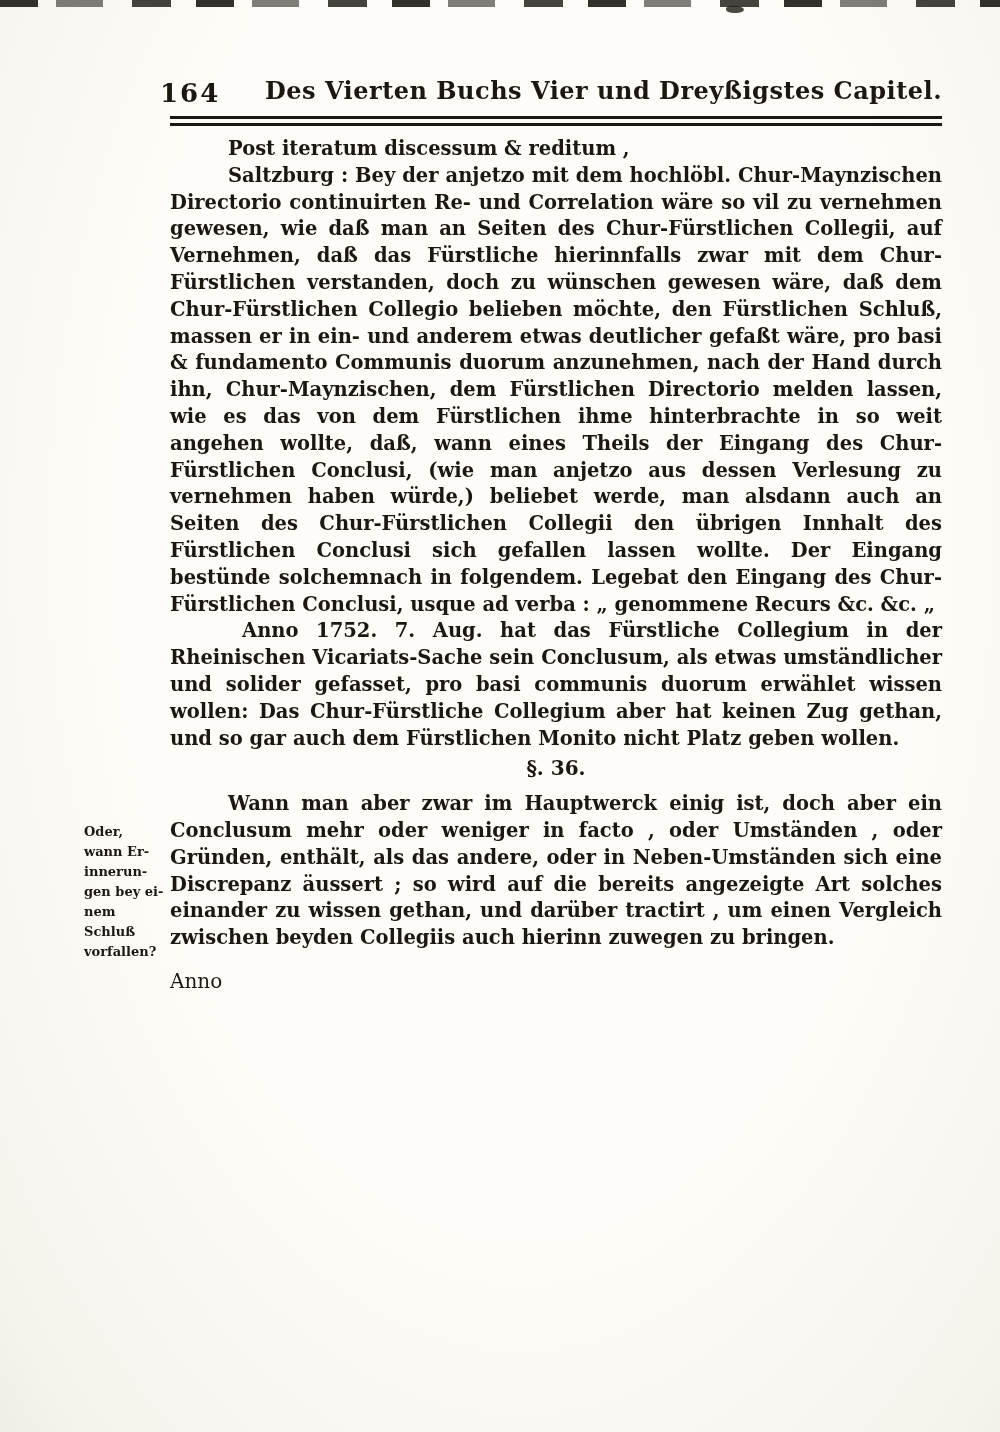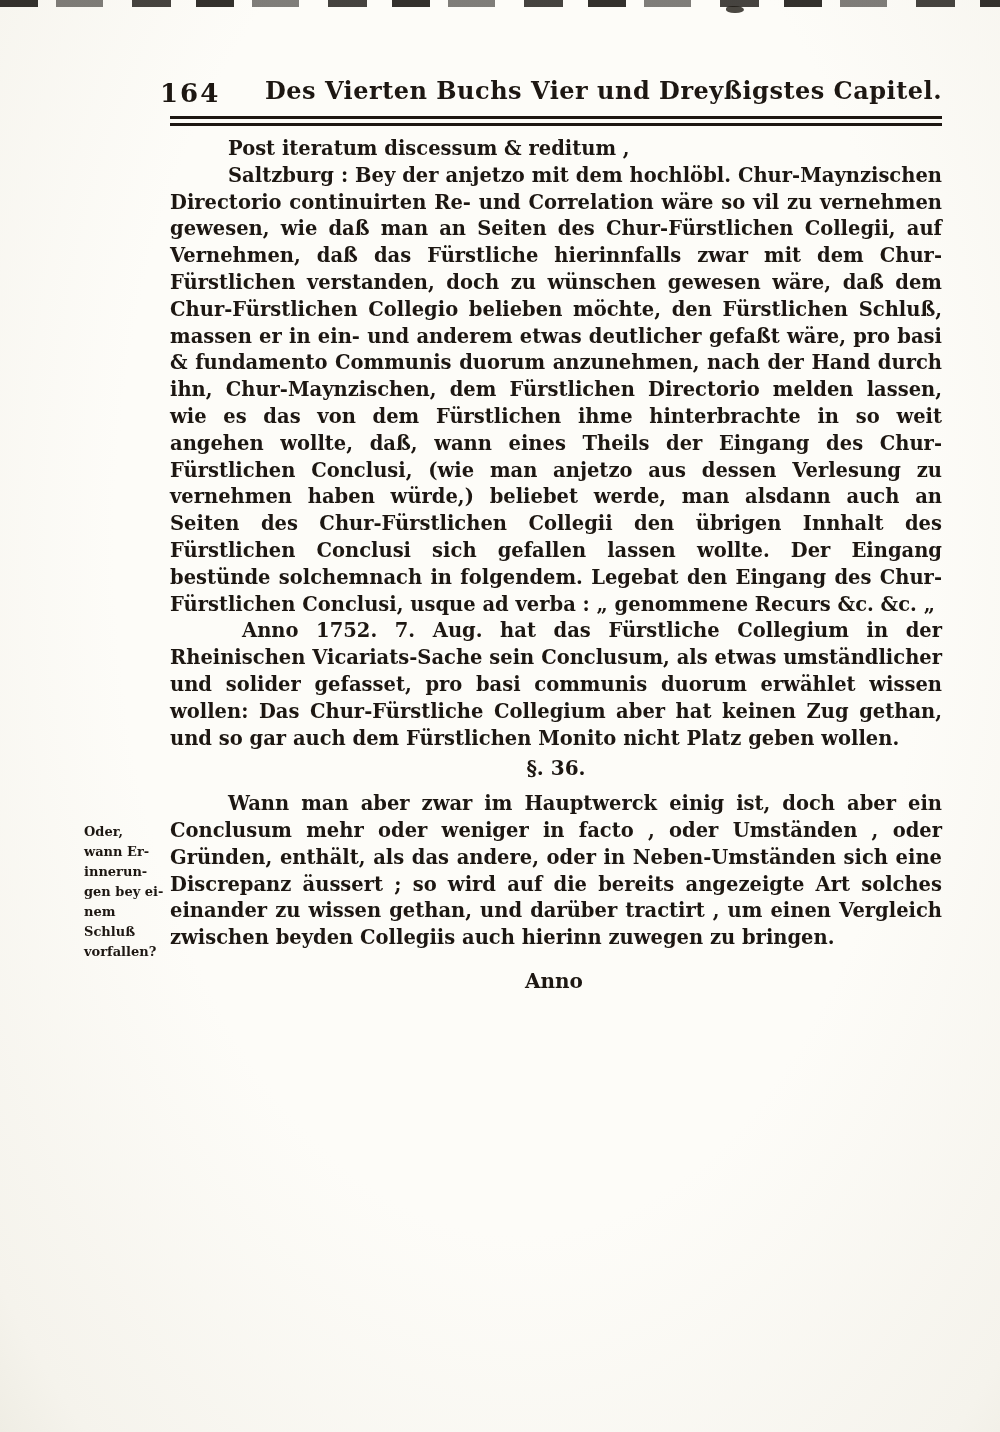--- a/index.html
+++ b/index.html
@@ -53,22 +53,22 @@
     text-align:center; font-size:20px; font-weight:bold;
     margin:3px 0 9px; text-indent:0;
   }
   .para-wrap { position:relative; }
   .margin-note {
     position:absolute; left:-86px; top:3px; width:82px;
     font-size:13px; line-height:20px; font-weight:bold;
     white-space:pre-line; text-align:left; text-indent:0;margin-top:28px;
   }
   .catchword {
-    text-align:center; margin-top:16px; padding-right:4px;
-    font-size:20px; font-weight:bold;
+    text-align:left; margin-top:16px; padding-right:4px;
+    font-size:20px; font-weight:normal;
   }
 </style>
 </head>
 <body>
 
 <div class="page">
 
   <div class="scan-strip"></div>
   <div class="scan-speck"></div>
 

